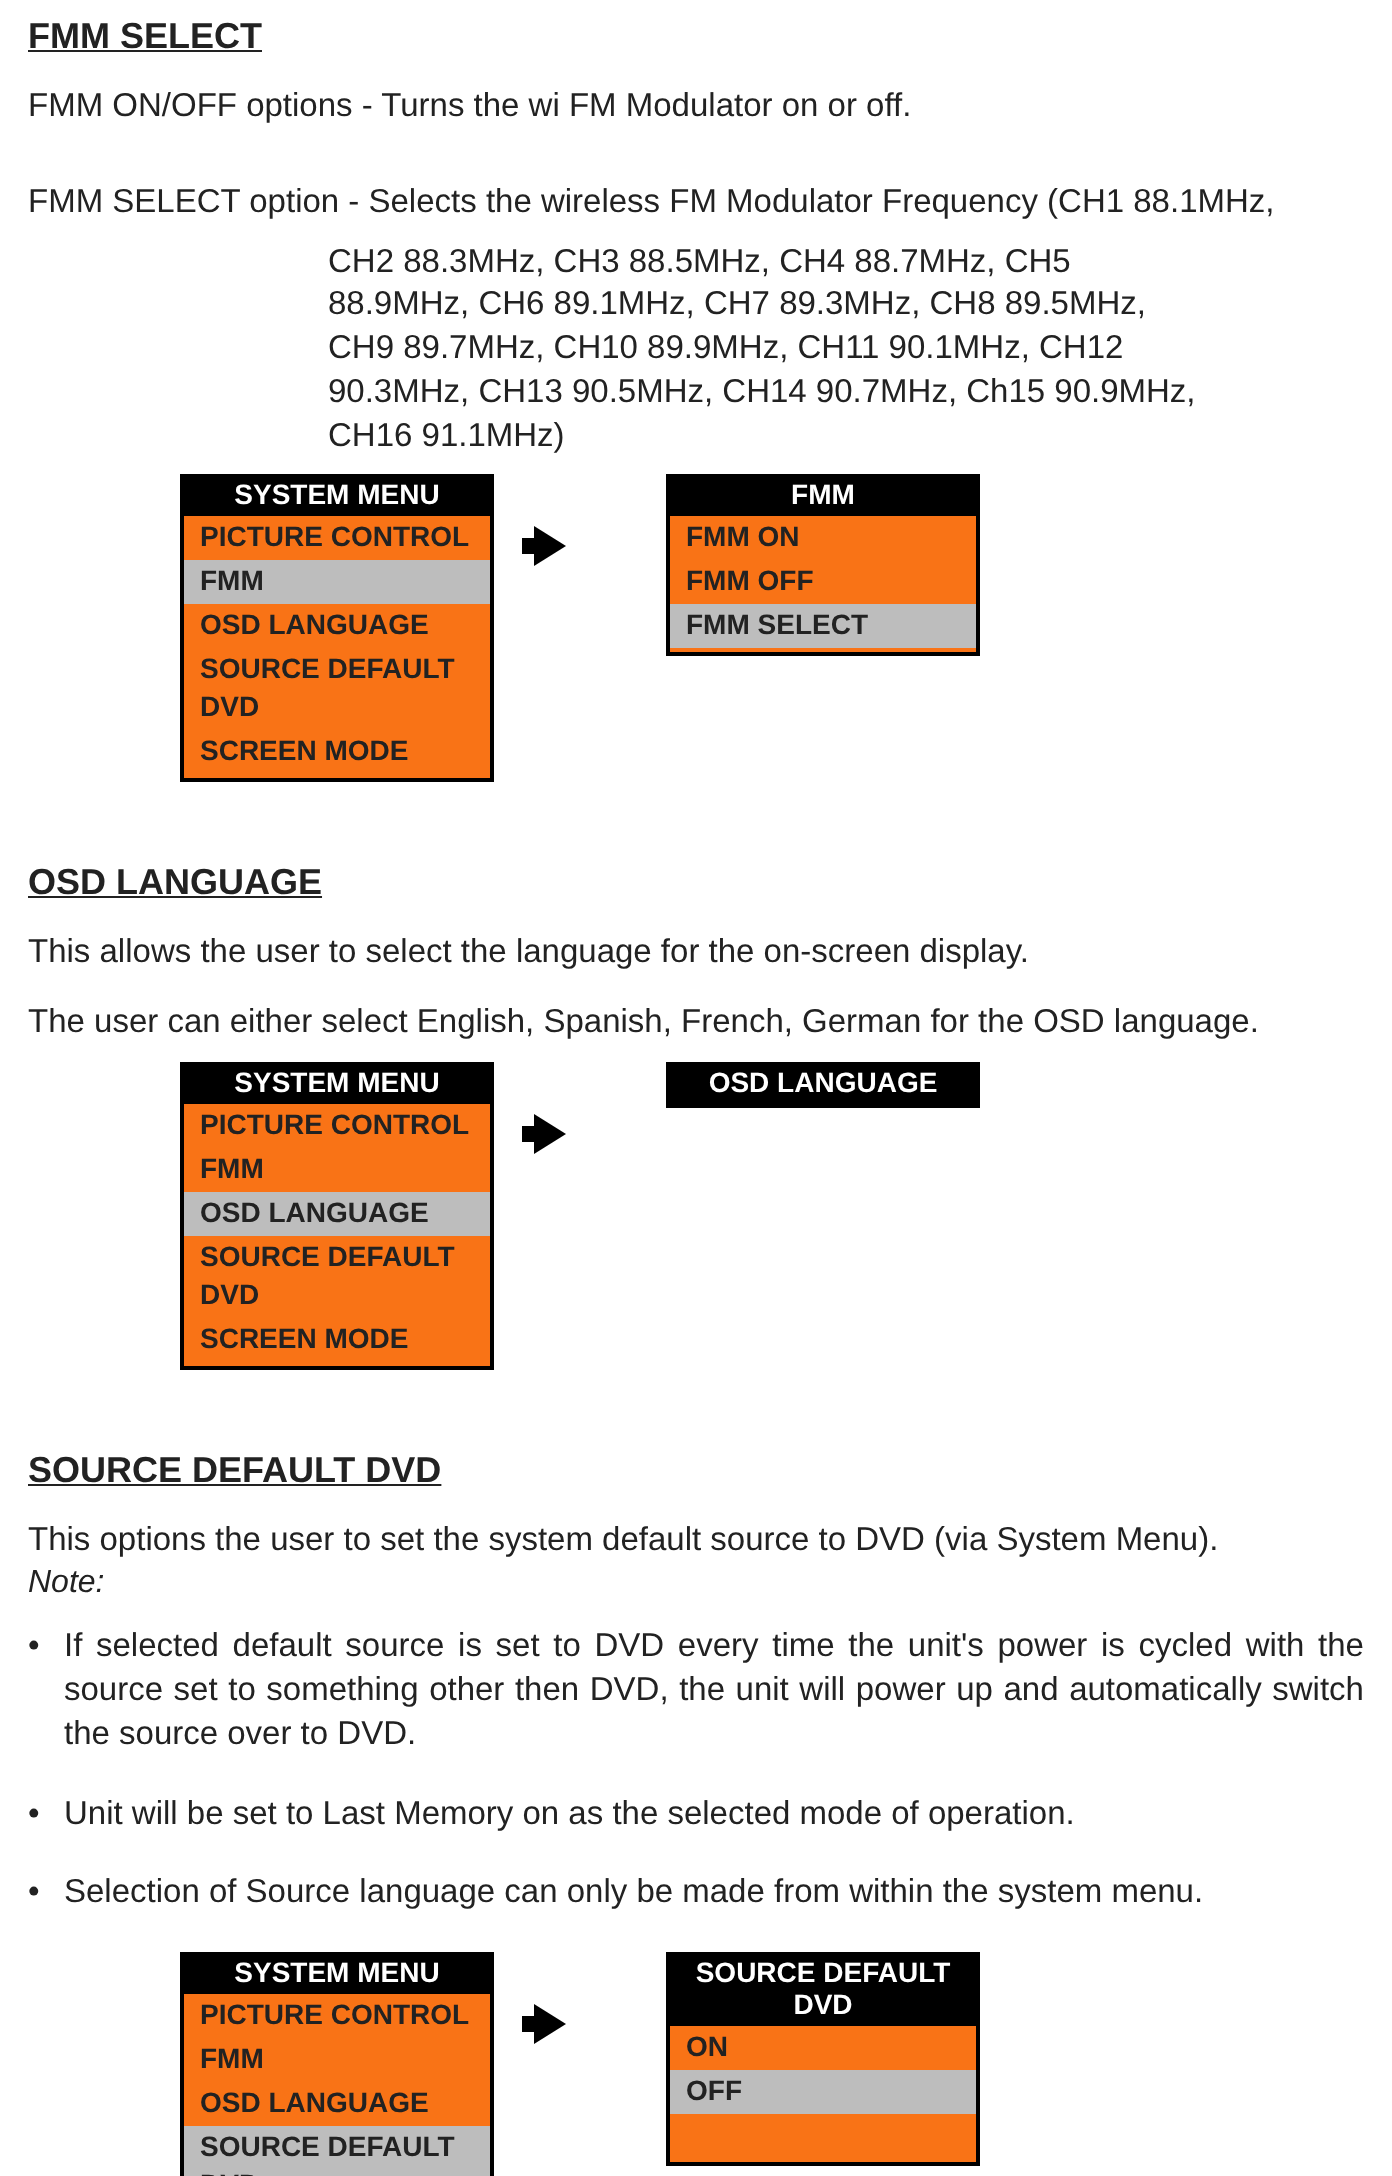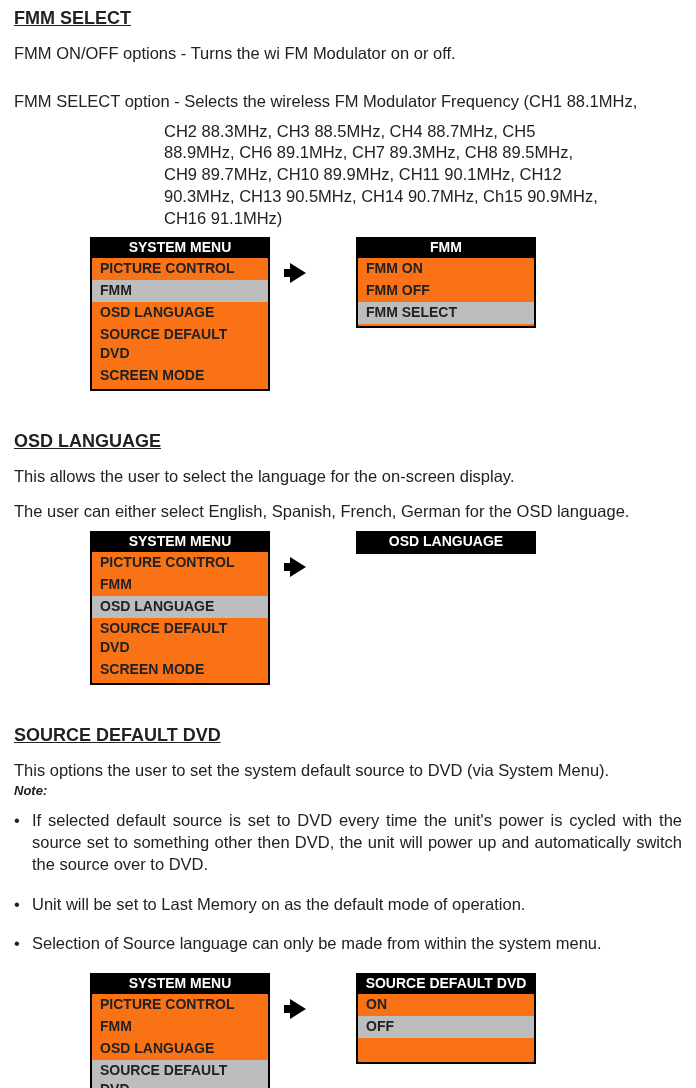--- a/index.html
+++ b/index.html
@@ -39,21 +39,21 @@
   .indent-block {
     margin-left: 150px;
   }
   .row-menus {
     display: flex;
     align-items: flex-start;
     gap: 20px;
     margin: 4px 0 0 76px;
   }
   .menu {
-    width: 180px;
+    width: 157px;
     border: 2px solid #000;
     border-top: none;
     box-sizing: border-box;
     font-size: 14px;
     font-weight: bold;
   }
   .menu-title {
     background: #000;
     color: #fff;
     text-align: center;
@@ -87,22 +87,22 @@
     content: "";
     position: absolute;
     left: -22px;
     top: -4px;
     width: 8px;
     height: 8px;
     background: #000;
   }
   .note {
     font-style: italic;
-    font-weight: bold;
-    font-size: 13px;
+    font-weight: normal;
+    font-size: 16px;
     margin: 2px 0 12px 0;
   }
   ul.bullets {
     list-style: none;
     padding: 0;
     margin: 2px 0 0 0;
   }
   ul.bullets li {
     font-size: 16.5px;
     line-height: 1.32;
@@ -180,21 +180,21 @@
     <div class="menu menu-col">
       <div class="menu-title">OSD LANGUAGE</div>
     </div>
   </div>
 
   <div class="subheading">SOURCE DEFAULT DVD</div>
   <div class="para" style="margin-bottom:0;">This options the user to set the system default source to DVD (via System Menu).</div>
   <div class="note">Note:</div>
   <ul class="bullets">
     <li>If selected default source is set to DVD every time the unit's power is cycled with the source set to something other then DVD, the unit will power up and automatically switch the source over to DVD.</li>
-    <li>Unit will be set to Last Memory on as the default mode of operation.</li>
+    <li>Unit will be set to Last Memory on as the selected mode of operation.</li>
     <li>Selection of Source language can only be made from within the system menu.</li>
   </ul>
 
   <div class="row-menus">
     <div class="menu">
       <div class="menu-title">SYSTEM MENU</div>
       <div class="menu-body">
         <div class="menu-item">PICTURE CONTROL</div>
         <div class="menu-item">FMM</div>
         <div class="menu-item">OSD LANGUAGE</div>

